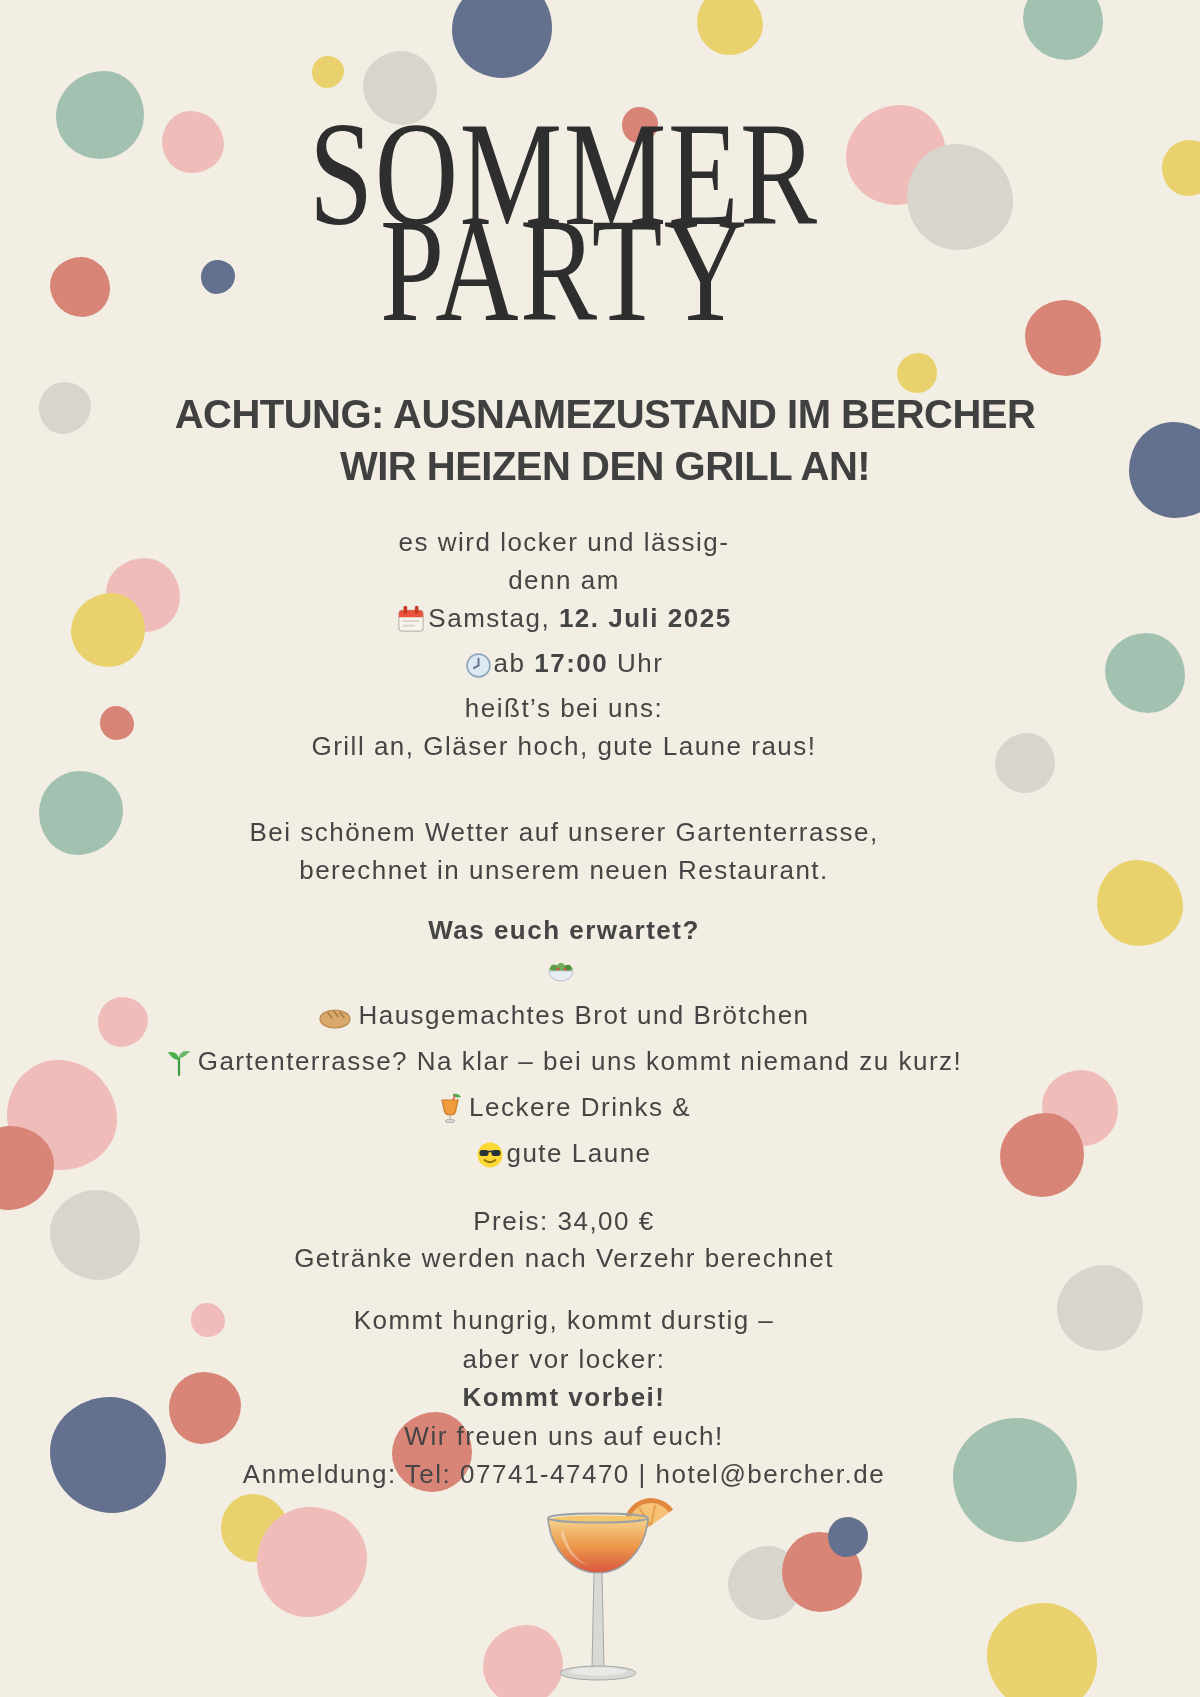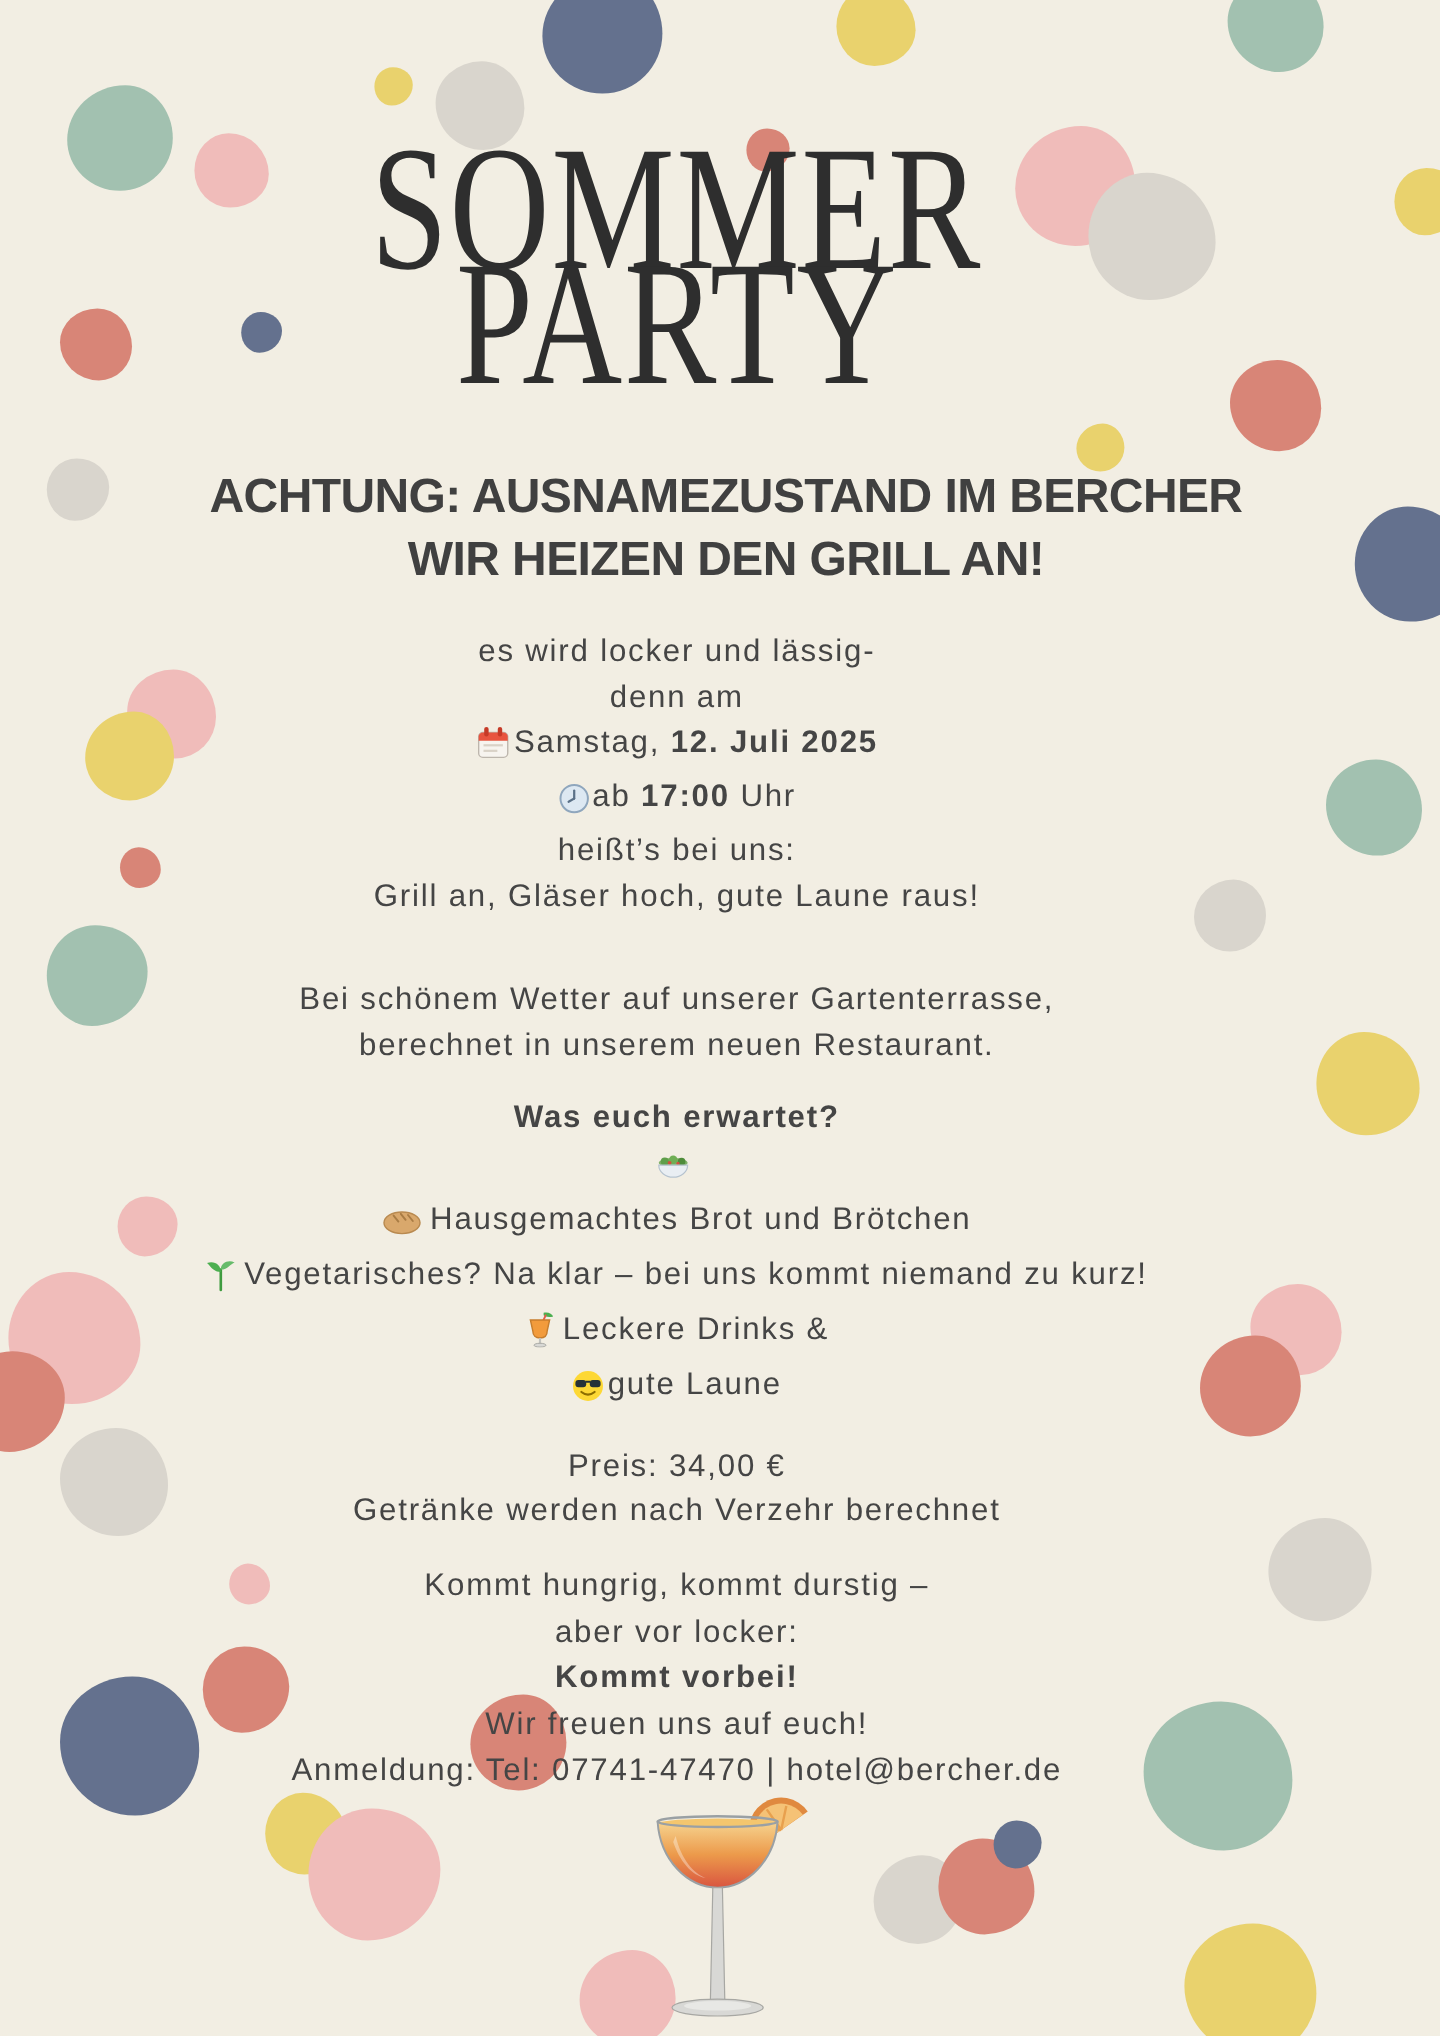--- a/index.html
+++ b/index.html
@@ -176,21 +176,21 @@
         </span><span>Hausgemachtes Brot und Brötchen</span>
       </div>
 
       <div class="line">
         <span class="emoji-icon">
           <svg width="26" height="28" viewBox="0 0 26 28">
             <path d="M13 26 C13 18 13 13 13 9" stroke="#3f9b3f" stroke-width="2.2" fill="none" stroke-linecap="round"></path>
             <path d="M13 11 C6 11 4 5 1.5 3.5 C8 1.5 13 5 13 11 Z" fill="#4caf50"></path>
             <path d="M13 9 C19 9 21 4 24.5 3 C19 0.5 13 3.5 13 9 Z" fill="#66bb6a"></path>
           </svg>
-        </span><span>Vegetarisches? Na klar – bei uns kommt niemand zu kurz!</span>
+        </span><span>Gartenterrasse? Na klar – bei uns kommt niemand zu kurz!</span>
       </div>
 
       <div class="line">
         <span class="emoji-icon">
           <svg width="26" height="30" viewBox="0 0 26 30">
             <path d="M16 1 C20 0 23 2 24 4 C20 5 17 4 16 3 Z" fill="#4caf50"></path>
             <line x1="15" y1="9" x2="18" y2="2.5" stroke="#e25c4a" stroke-width="1.6"></line>
             <path d="M5 7 H21 L19 16 C19 20 16.5 22 13 22 C9.5 22 7 20 7 16 Z" fill="#f29b3c" stroke="#c77e2e" stroke-width="1.2"></path>
             <line x1="13" y1="22" x2="13" y2="27" stroke="#c3c3bf" stroke-width="1.8"></line>
             <ellipse cx="13" cy="28" rx="5" ry="1.6" fill="#d8d8d5" stroke="#a7a7a3" stroke-width="0.8"></ellipse>

